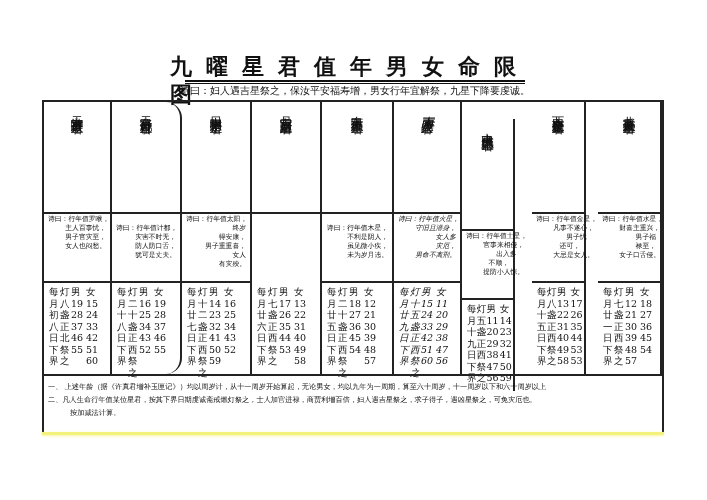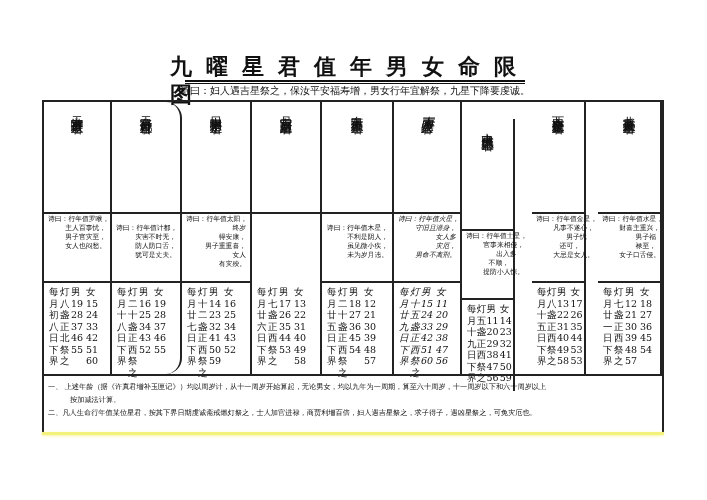--- a/index.html
+++ b/index.html
@@ -544,17 +544,17 @@
           <span>界</span>
           <span>之</span>
           <span class="n">57</span>
           <span class="n"></span>
         </div>
       </div>
   </div>
 
   <div class="notes">
     <div class="note">一、 上述年龄（据《许真君增补玉匣记》）均以周岁计，从十一周岁开始算起，无论男女，均以九年为一周期，算至六十周岁，十一周岁以下和六十周岁以上</div>
+    <div class="note">二、凡人生命行年值某位星君，按其下界日期虔诚斋戒燃灯祭之，士人加官进禄，商贾利增百倍，妇人遇吉星祭之，求子得子，遇凶星祭之，可免灾厄也。</div>
     <div class="note note-indent">按加减法计算。</div>
-    <div class="note">二、凡人生命行年值某位星君，按其下界日期虔诚斋戒燃灯祭之，士人加官进禄，商贾利增百倍，妇人遇吉星祭之，求子得子，遇凶星祭之，可免灾厄也。</div>
   </div>
 </div>
 <div class="bottom-line"></div>
 
 </body></html>

